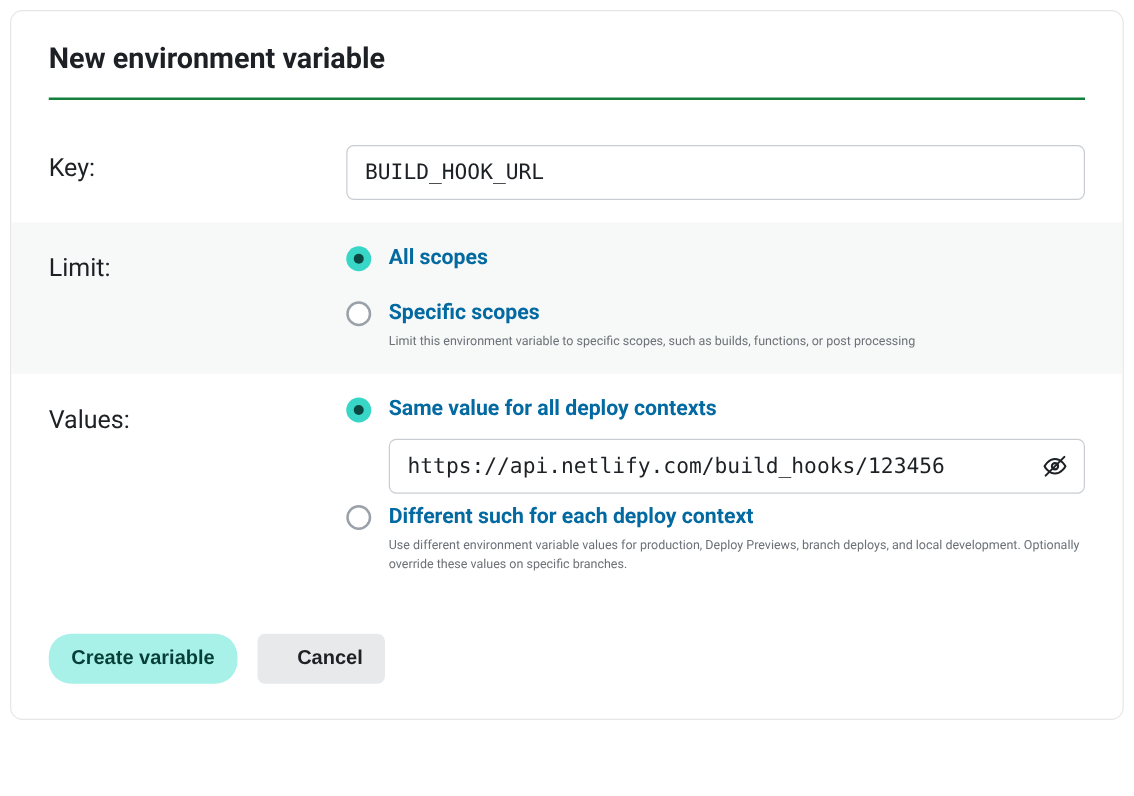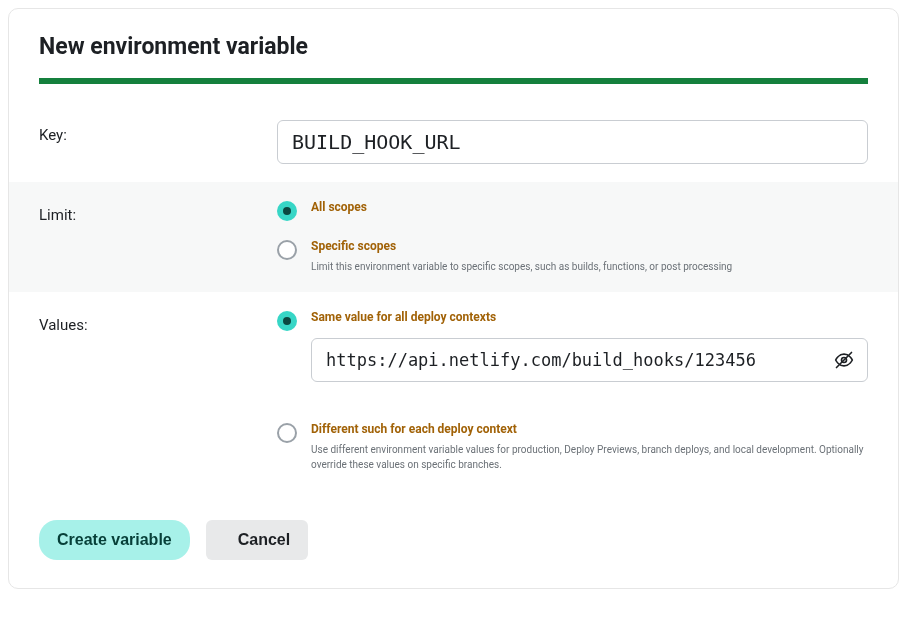--- a/index.html
+++ b/index.html
@@ -16,46 +16,46 @@
       overflow: hidden;
     }
     .card-header {
       padding: 24px 30px 18px;
     }
     .card-title {
       font-size: 23px;
       font-weight: 700;
       color: #1d2024;
       padding-bottom: 18px;
-      border-bottom: 6px solid #15803d;
+      border-bottom: 2px solid #15803d;
     }
     .row {
       display: flex;
       padding: 18px 30px;
     }
     .row.fill {
       background: #f7f8f8;
     }
     .col-label {
       flex: 0 0 238px;
-      font-size: 15px;
+      font-size: 20px;
       color: #1d2024;
       padding-top: 6px;
     }
     .col-body {
       flex: 1;
     }
     .text-input {
       width: 100%;
       height: 44px;
       border: 1px solid #c9cdd2;
       border-radius: 6px;
       padding: 0 14px;
       font-family: ui-monospace, SFMono-Regular, "SF Mono", Menlo, Consolas, monospace;
-      font-size: 20px;
+      font-size: 17px;
       color: #1d2024;
       background: #fff;
     }
     .radio-option {
       display: flex;
       align-items: flex-start;
       gap: 14px;
       margin-bottom: 18px;
     }
     .radio-option:last-child { margin-bottom: 0; }
@@ -78,23 +78,23 @@
       content: "";
       position: absolute;
       top: 50%; left: 50%;
       width: 8px; height: 8px;
       background: #0b4740;
       border-radius: 50%;
       transform: translate(-50%, -50%);
     }
     .option-body { flex: 1; }
     .option-label {
-      font-size: 12px;
+      font-size: 17px;
       font-weight: 700;
-      color: #a16207;
+      color: #0369a1;
       margin-bottom: 6px;
     }
     .option-desc {
       font-size: 10px;
       color: #6b7177;
       line-height: 1.5;
     }
     .value-input-wrap {
       margin-top: 14px;
       position: relative;
@@ -177,21 +177,21 @@
           <div class="option-label">Specific scopes</div>
           <div class="option-desc">Limit this environment variable to specific scopes, such as builds, functions, or post processing</div>
         </div>
       </div>
     </div>
   </div>
 
   <div class="row">
     <div class="col-label">Values:</div>
     <div class="col-body">
-      <div class="radio-option" style="margin-bottom:40px;">
+      <div class="radio-option" style="margin-bottom:8px;">
         <div class="radio selected"></div>
         <div class="option-body">
           <div class="option-label">Same value for all deploy contexts</div>
           <div class="value-input-wrap">
             <input type="text" class="value-input" value="https://api.netlify.com/build_hooks/123456" style="">
             <span class="eye-toggle">
               <svg width="20" height="20" viewBox="0 0 24 24" fill="none" stroke="#1d2024" stroke-width="2" stroke-linecap="round" stroke-linejoin="round">
                 <path d="M2 12s3.5-7 10-7 10 7 10 7-3.5 7-10 7S2 12 2 12z"></path>
                 <circle cx="12" cy="12" r="3"></circle>
                 <line x1="3" y1="21" x2="21" y2="3"></line>

